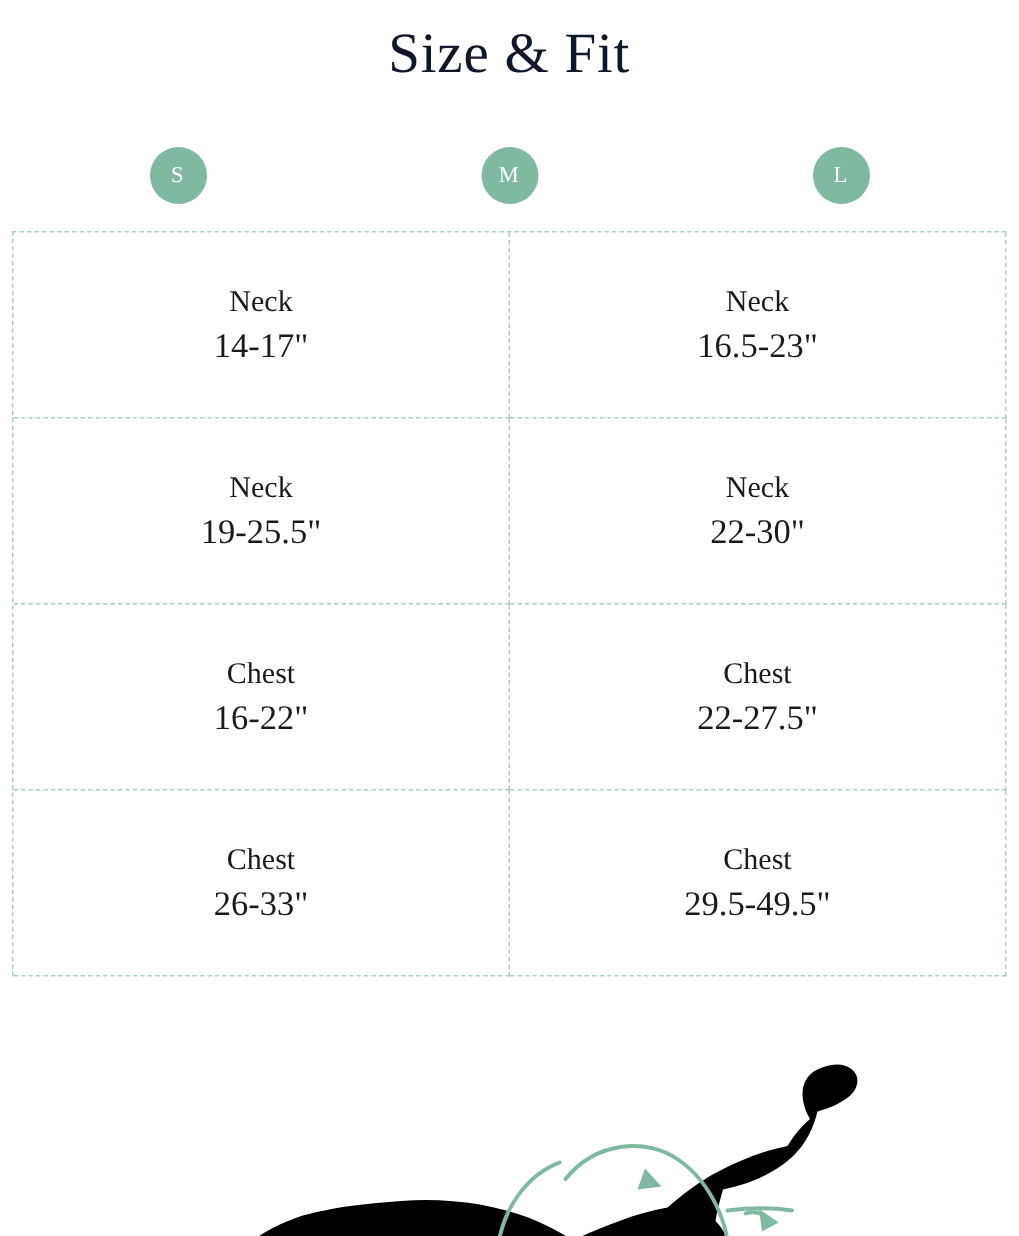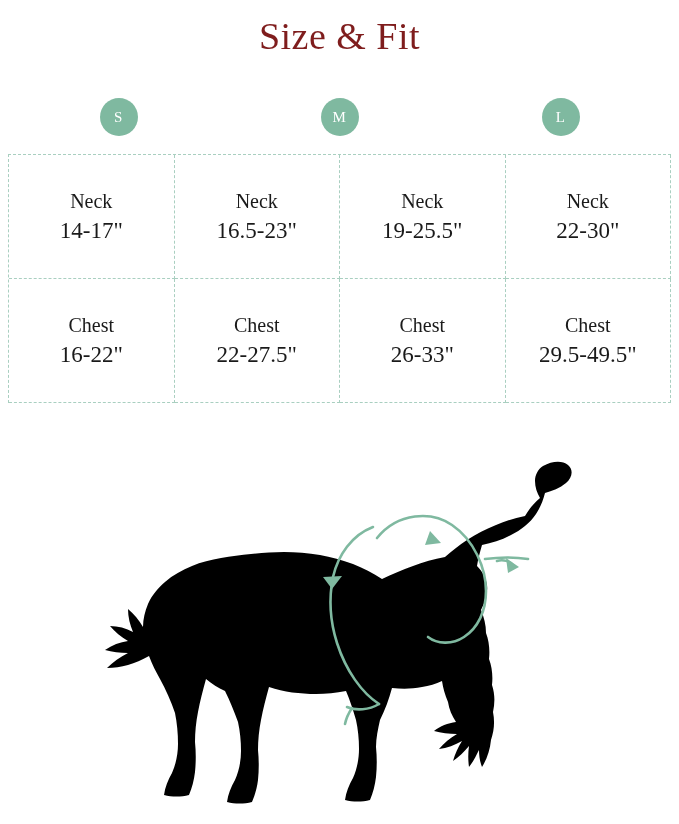--- a/index.html
+++ b/index.html
@@ -16,21 +16,21 @@
     overflow: hidden;
   }
   .page-title {
     text-align: center;
     font-family: "Liberation Serif", serif;
     font-size: 38px;
     font-weight: 400;
     letter-spacing: 0.5px;
     margin: 14px 0 0 0;
     padding: 0;
-    color: #7f1d1d;
+    color: #0f172a;
   }
   .size-chart {
     margin-top: 36px;
     padding: 0 8px;
   }
   .badges-row {
     display: flex;
     width: 100%;
   }
   .badge-cell {
@@ -49,21 +49,21 @@
     display: flex;
     align-items: center;
     justify-content: center;
     font-family: "Liberation Serif", serif;
     font-size: 15px;
     letter-spacing: 0.5px;
   }
   .grid {
     margin-top: 14px;
     display: grid;
-    grid-template-columns: repeat(4, 1fr);
+    grid-template-columns: repeat(2, 1fr);
     border-top: 1px dashed #a9cfc0;
     border-left: 1px dashed #a9cfc0;
   }
   .cell {
     border-right: 1px dashed #a9cfc0;
     border-bottom: 1px dashed #a9cfc0;
     height: 124px;
     display: flex;
     flex-direction: column;
     align-items: center;

